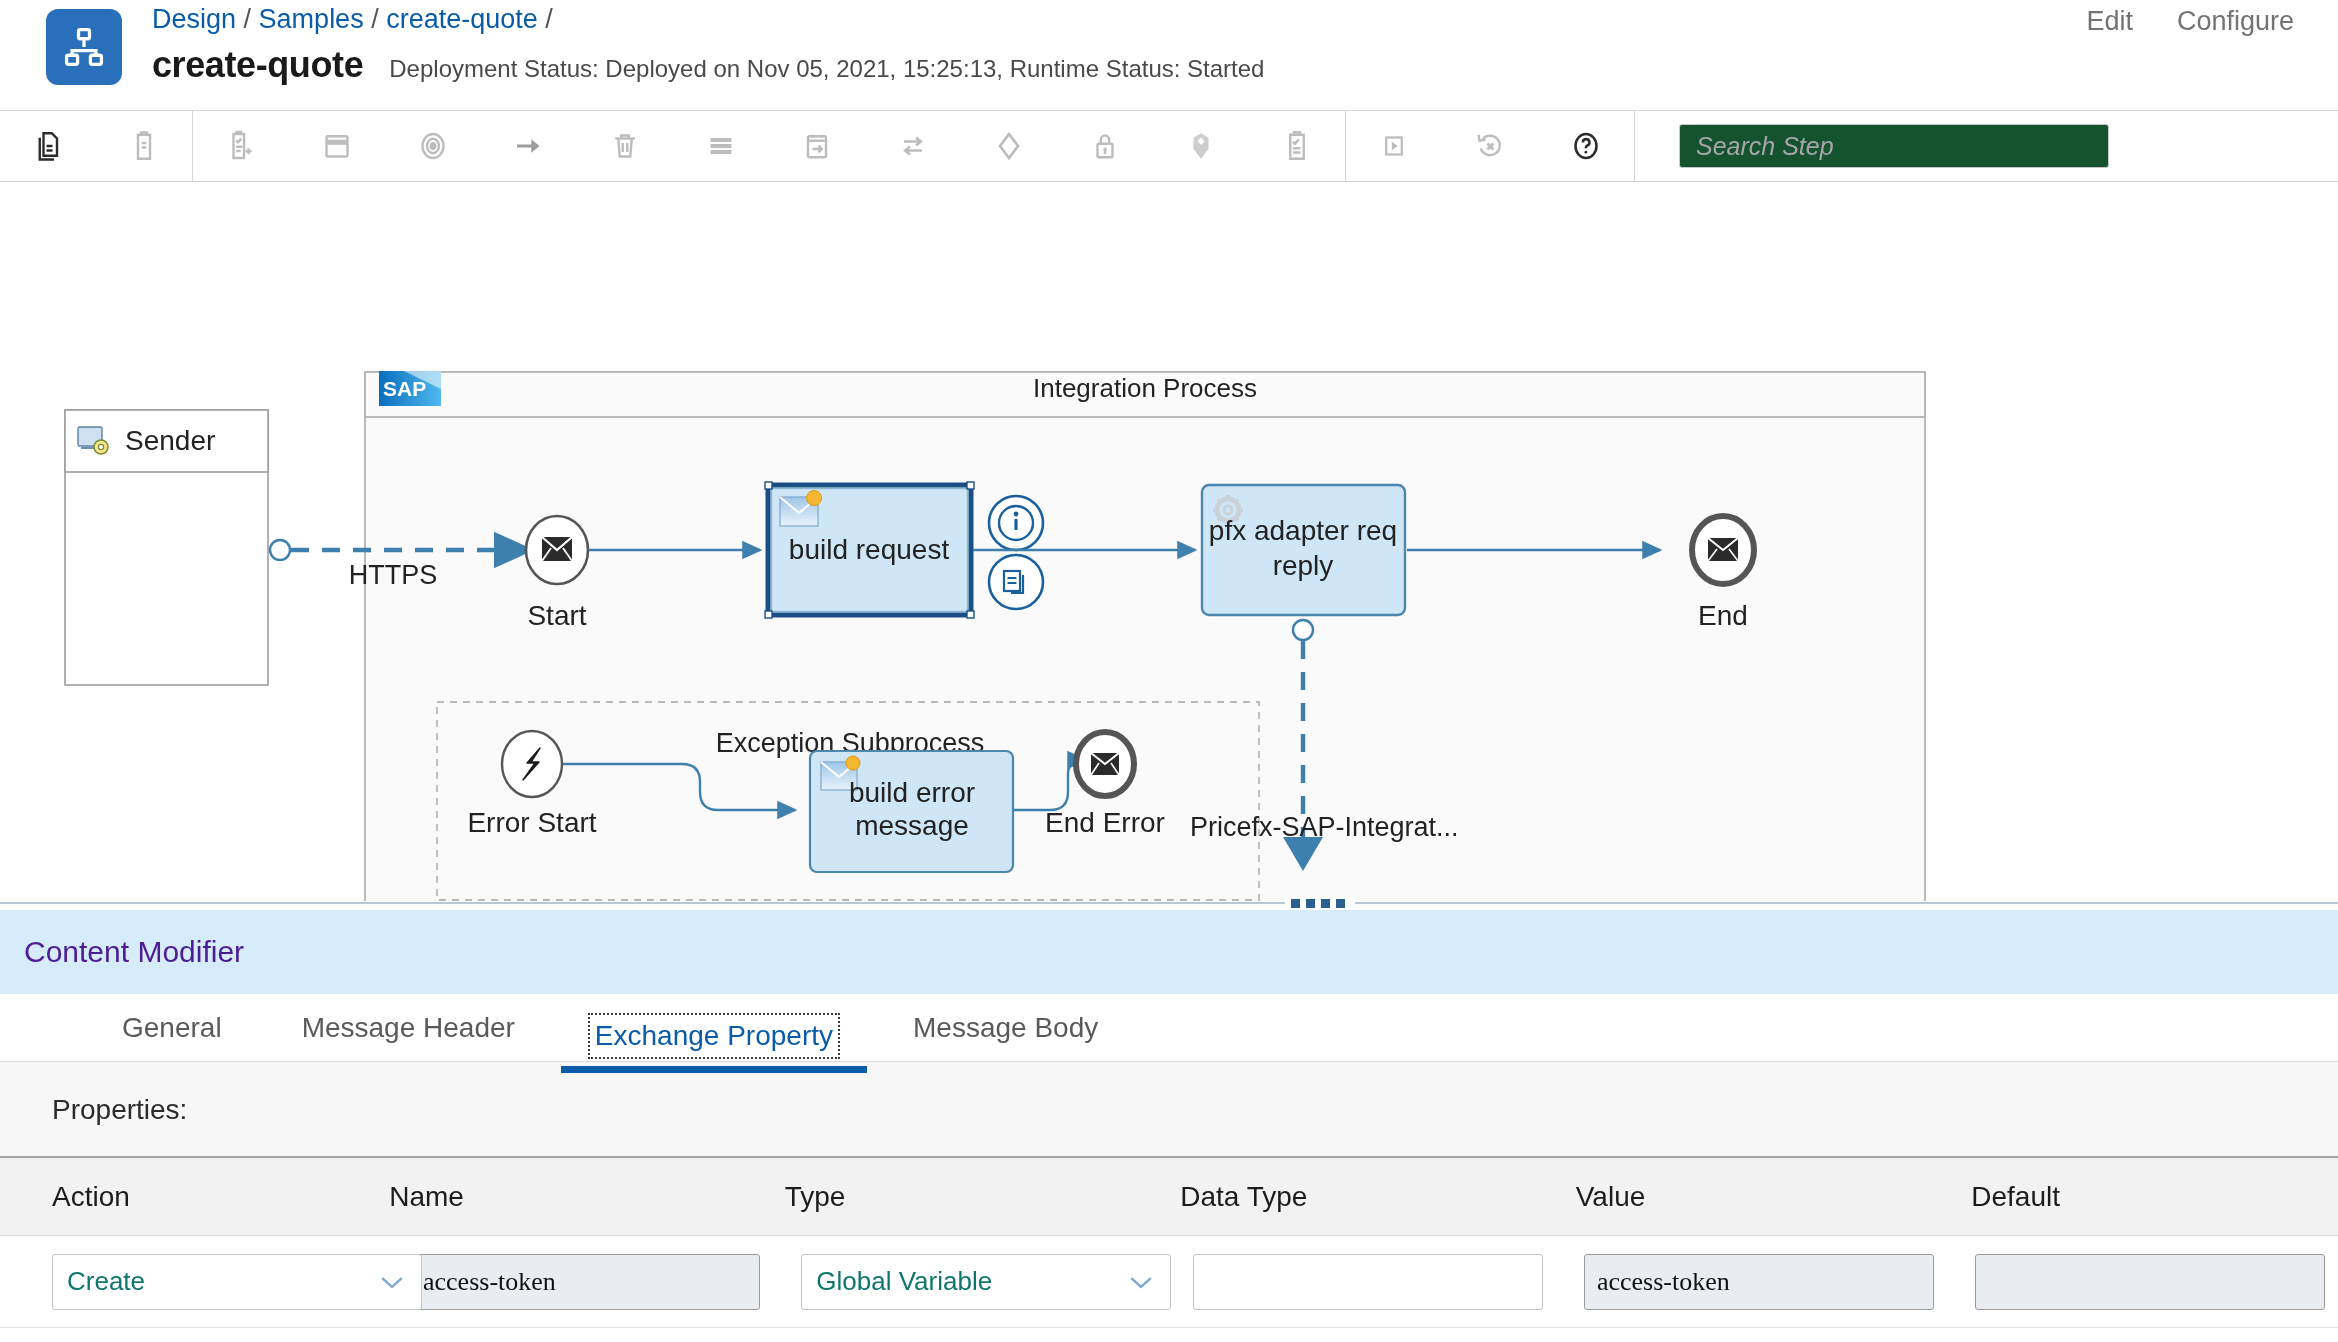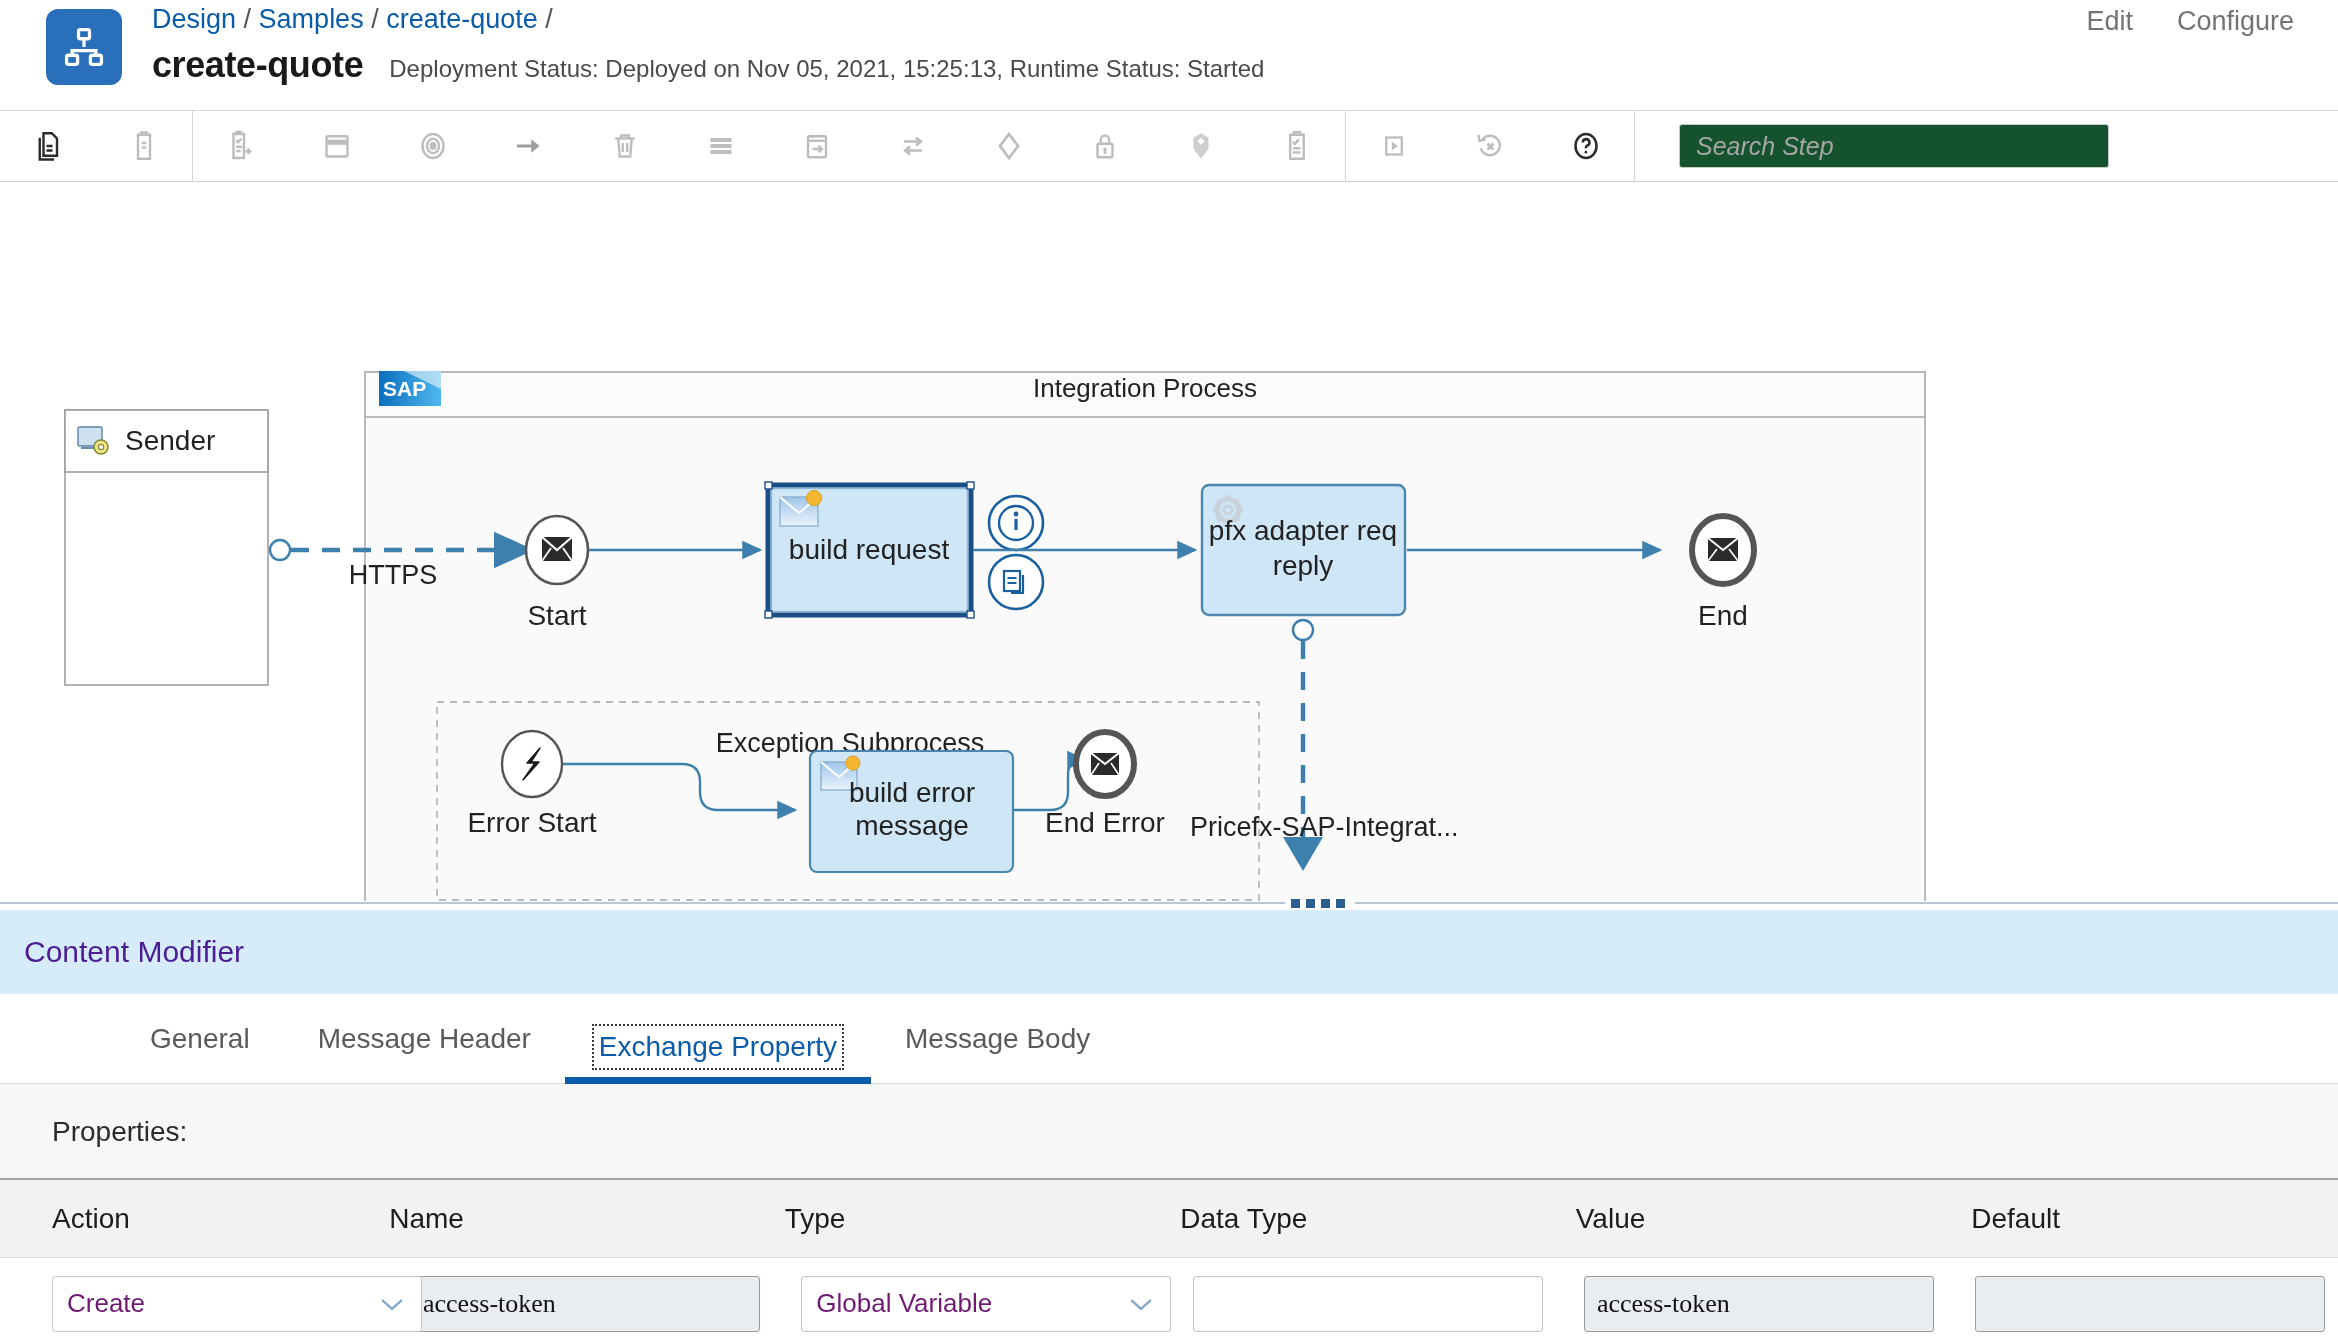--- a/index.html
+++ b/index.html
@@ -61,21 +61,21 @@
   .splitter .line { position:absolute; top:6px; left:0; width:2338px; height:2px; background:#b9c7d4; }
   .splitter .grip { position:absolute; top:1px; left:1285px; width:70px; height:12px; display:flex; gap:6px; align-items:center; background:#fff; padding:0 6px; }
   .splitter .grip i { width:9px; height:9px; background:#2b5f8f; display:block; }
 
   
   .panel { position:absolute; left:0; top:910px; width:2338px; height:432px; background:#fff; }
   .panel-title {
     height:84px; background:#d6ecfb; display:flex; align-items:center;
     padding-left:24px; font-size:30px; font-weight:normal; color:#4c1d95;
   }
-  .tabs { height:90px; display:flex; align-items:center; padding-left:116px; gap:0; background:#fff; border-bottom:1px solid #d8d8d8; position:relative; }
+  .tabs { height:68px; display:flex; align-items:center; padding-left:88px; gap:12px; background:#fff; border-bottom:1px solid #d8d8d8; position:relative; }
   .tab {
     font-size:28px; color:#5a5a5a; padding:0 34px; height:90px;
     display:flex; align-items:center; cursor:pointer; position:relative;
   }
   .tab.active { color:#0a5ca8; }
   .tab.active .tab-inner { outline:2px dotted #3a3a3a; outline-offset:5px;margin-top:16px; }
   .tab.active::after {
     content:""; position:absolute; left:0; right:0; bottom:0; height:7px; background:#0a5ca8;
   }
   .props-area { background:#f7f7f7; }
@@ -88,21 +88,21 @@
   .table-row { display:flex; align-items:center; height:92px; background:#fff; border-bottom:1px solid #e4e4e4; }
   .c-action { width:400px; padding-left:52px; }
   .c-name   { width:420px; padding-left:10px; }
   .c-type   { width:420px; padding-left:10px; }
   .c-dtype  { width:420px; padding-left:10px; }
   .c-value  { width:420px; padding-left:10px; }
   .c-default{ width:400px; padding-left:10px; }
 
   .sel {
     position:relative; width:370px; height:56px; border:1px solid #c6c6c6; border-radius:3px;
-    background:#fff; display:flex; align-items:center; padding:0 14px; font-size:26px; color:#701a75;
+    background:#fff; display:flex; align-items:center; padding:0 14px; font-size:26px; color:#0f766e;
   }
   .sel .chev { position:absolute; right:16px; top:50%; transform:translateY(-50%); }
   .inp {
     width:350px; height:56px; border:1px solid #9b9b9b; border-radius:3px;
     background:#e9edf2; font-size:26px; color:#111; padding:0 12px;
     font-family:Liberation Serif, serif; outline:none;
   }
   .inp.empty { background:#fff; border-color:#c6c6c6; }
   .inp.grey { background:#e9edf2; border-color:#9b9b9b; }
 </style>

